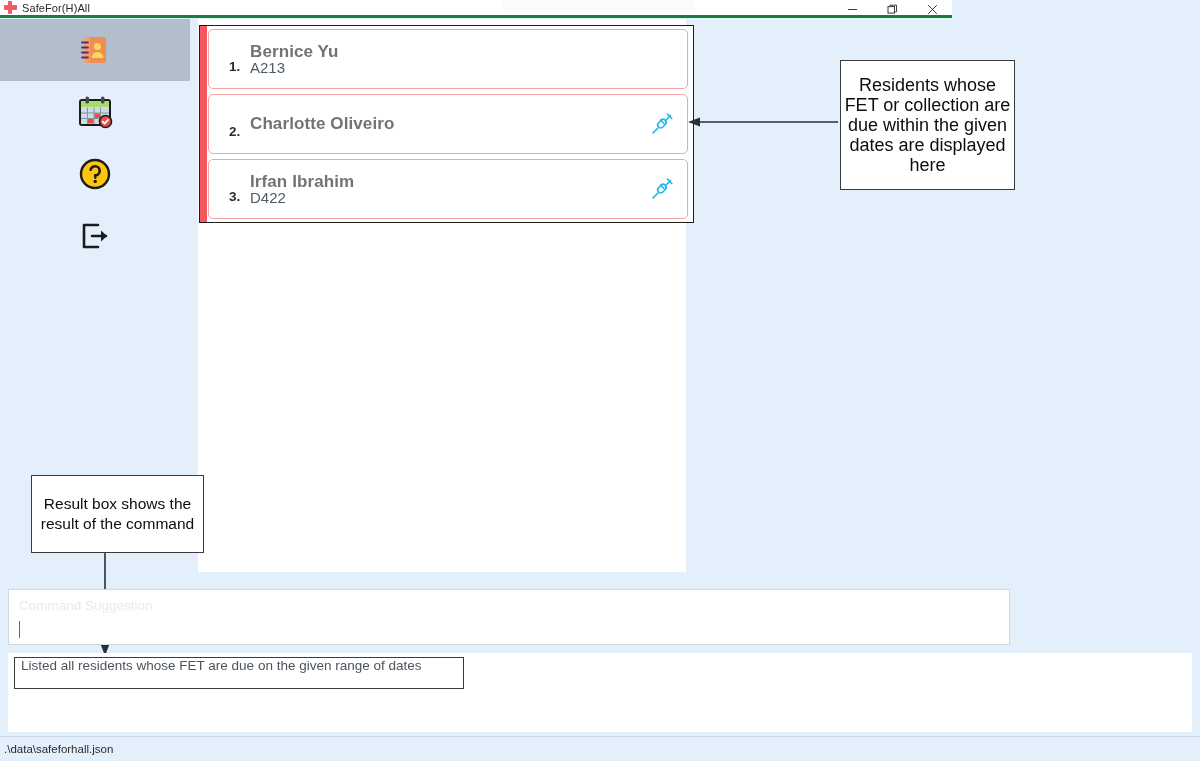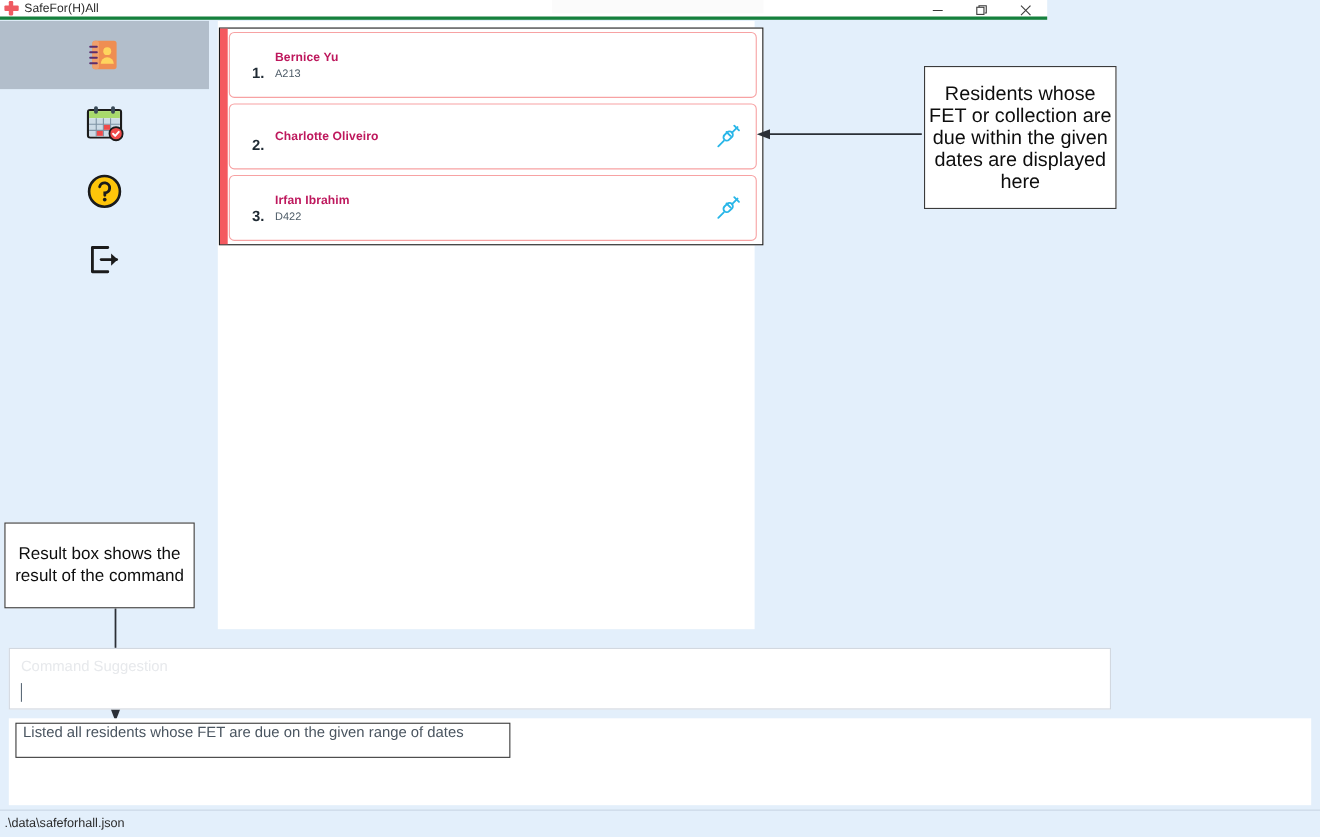--- a/index.html
+++ b/index.html
@@ -96,45 +96,45 @@
     display: flex; align-items: center;
     padding-left: 20px; padding-right: 12px;
   }
   .row-index {
     font-size: 13.5px; font-weight: 700; color: #1f2a33;
     width: 18px; flex: 0 0 auto; align-self: flex-end;
     margin-bottom: 14px;
   }
   .row-main { flex: 1 1 auto; padding-left: 3px; }
   .row-name {
-    font-size: 11px; font-weight: 700; color: #be185d;
+    font-size: 17px; font-weight: 700; color: #737373;
     line-height: 16px; letter-spacing: .1px;
   }
   .row-room {
-    font-size: 10px; color: #4d5b67; line-height: 14px; margin-top: 1px;
+    font-size: 15px; color: #4d5b67; line-height: 14px; margin-top: 1px;
   }
   .row-icon { width: 26px; height: 26px; flex: 0 0 auto; }
   .row-icon.hidden { visibility: hidden; }
 
   
   .anno {
     position: absolute;
     border: 1.6px solid #3b3b3b;
     background: #ffffff;
     display: flex; align-items: center; justify-content: center;
     text-align: center;
     color: #0d0d0d;
     font-family: "Liberation Sans", sans-serif;
   }
   #anno-top {
     left: 840px; top: 60px; width: 175px; height: 130px;
     font-size: 18px; line-height: 20px; padding: 0 1px;
   }
   #anno-bottom {
-    left: 4px; top: 475px; width: 173px; height: 78px;
+    left: 31px; top: 475px; width: 173px; height: 78px;
     font-size: 15.5px; line-height: 20px; padding: 0 6px;
   }
   .anno-svg { position: absolute; left: 0; top: 0; pointer-events: none; }
 
   
   .command-box {
     position: absolute; left: 8px; top: 589px;
     width: 1002px; height: 56px;
     background: #ffffff;
     border: 1px solid #d2d8e0;

